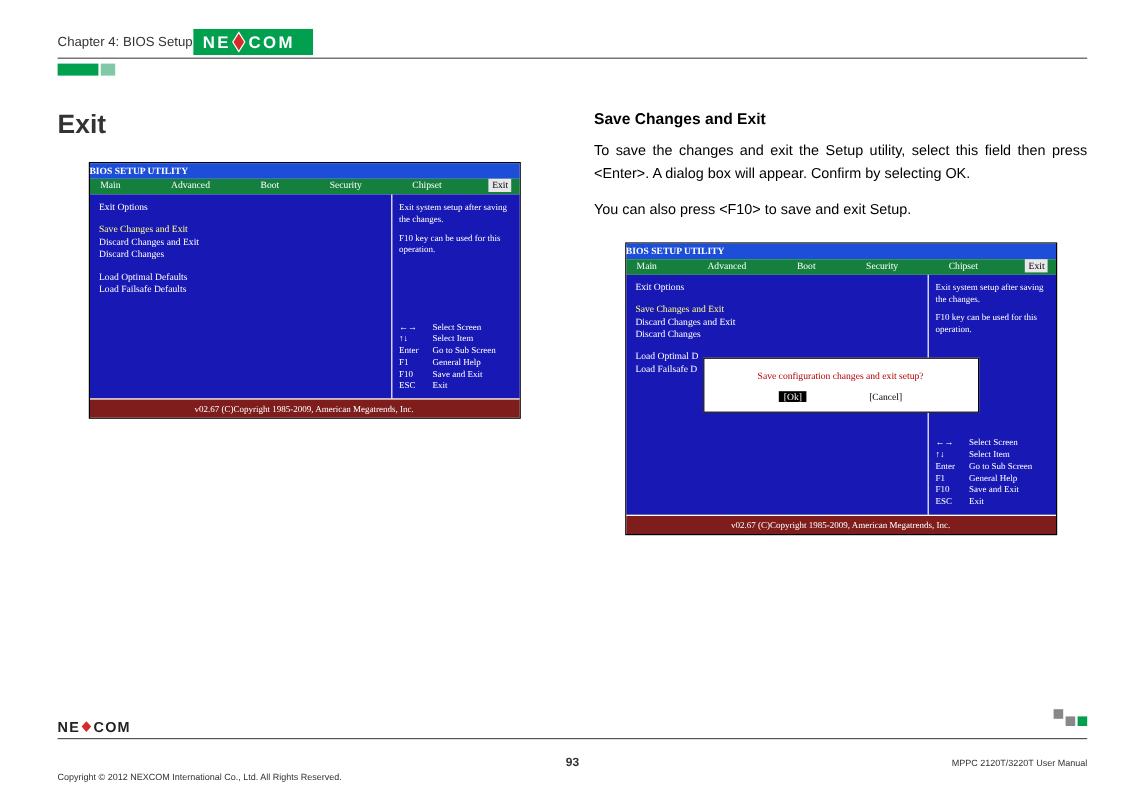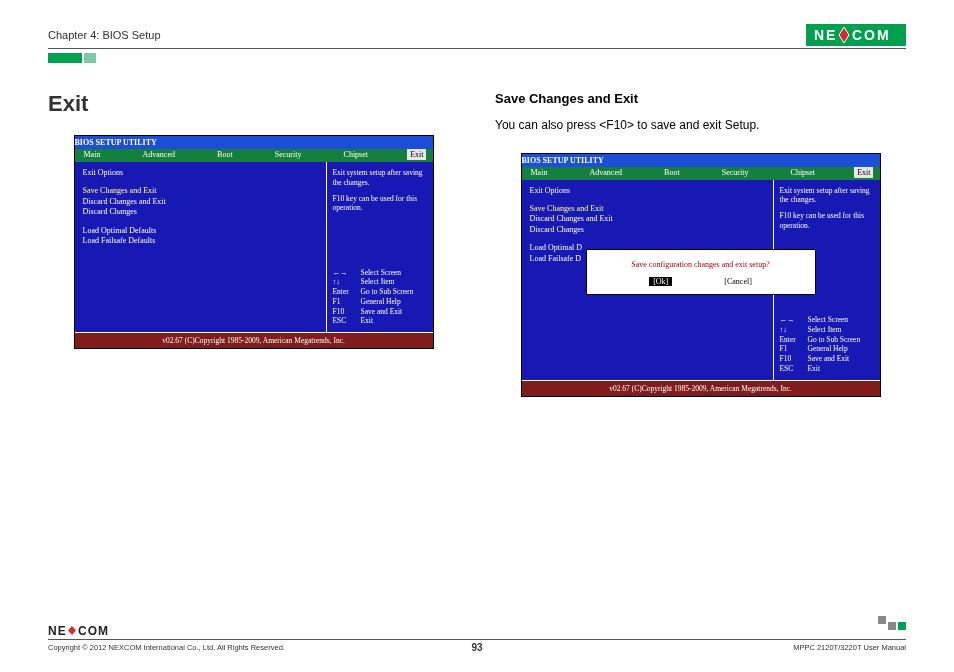--- a/index.html
+++ b/index.html
@@ -12,25 +12,24 @@
     position: relative;
     font-size: 12px;
   }
   .page {
     padding: 24px 48px 0 48px;
     position: relative;
     height: 100%;
   }
   .header {
     display: flex;
-    justify-content: space-between;
+    justify-content: flex-start;
     align-items: center;
     border-bottom: 1px solid #555;
     padding-bottom: 2px;
-    gap: 36px;
   }
   .chapter {
     font-size: 11px;
     color: #333;
   }
   .logo-top {
     height: 22px;
   }
   .header-stripe {
     display: flex;
@@ -194,21 +193,21 @@
   }
   .footer-blocks .bb { width:8px; height:8px; background:#888;}
   .footer-blocks .bb.g { background:#00a04f;}
   .page-num {
     position: absolute;
     left: 50%;
     transform: translateX(-50%);
     font-weight: bold;
     font-size: 10px;
   }
-  .copyright { font-size: 7.5px; }
+  .copyright { font-size: 7.5px; margin-top: 24px; }
   .manual { font-size: 7.5px; }
 </style>
 </head>
 <body>
 
 <div class="page">
   <div class="header">
     <div class="chapter">Chapter 4: BIOS Setup</div>
     <div class="logo-top">
       <svg width="100" height="22" viewBox="0 0 100 22">
@@ -287,20 +286,21 @@
                 </div>
             </div>
           </div>
         </div>
         <div class="bios-footer">v02.67 (C)Copyright 1985-2009, American Megatrends, Inc.</div>
       </div>
     </div>
 
     <div class="col">
       <h2 class="sub">Save Changes and Exit</h2>
+      <p class="body-text">To save the changes and exit the Setup utility, select this field then press &lt;Enter&gt;. A dialog box will appear. Confirm by selecting OK.</p>
       <p class="body-text">You can also press &lt;F10&gt; to save and exit Setup.</p>
 
       <div class="bios small">
         <div class="bios-title">BIOS SETUP UTILITY</div>
         <div class="bios-tabs">
           <span>Main</span>
           <span>Advanced</span>
           <span>Boot</span>
           <span>Security</span>
           <span>Chipset</span>

